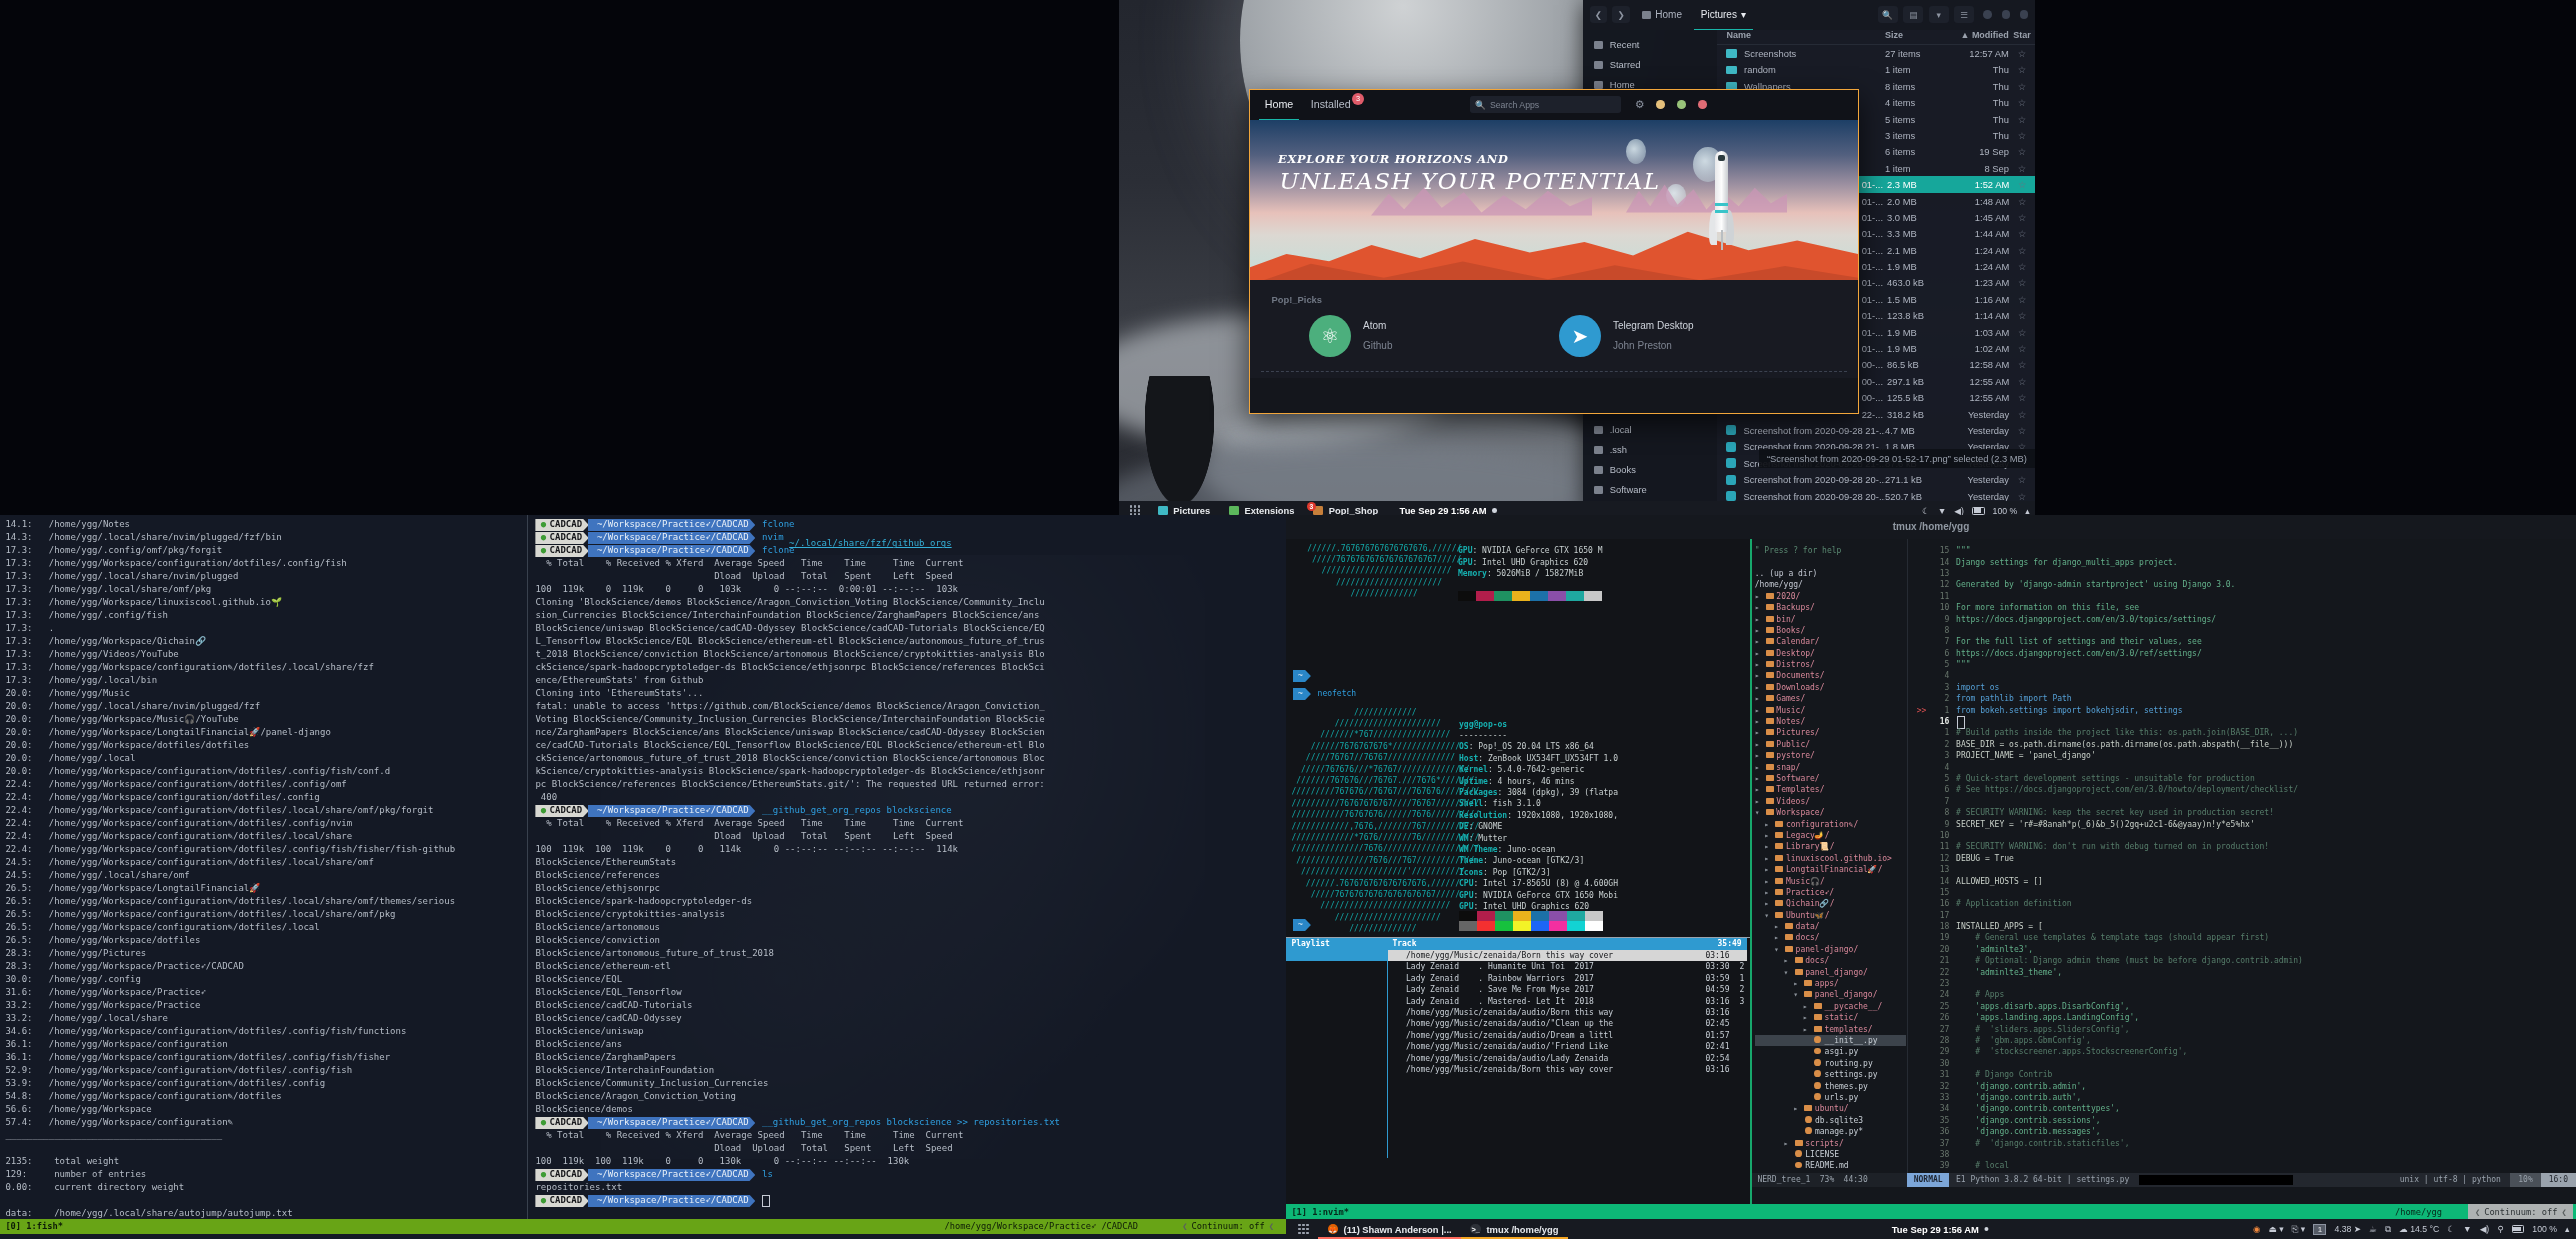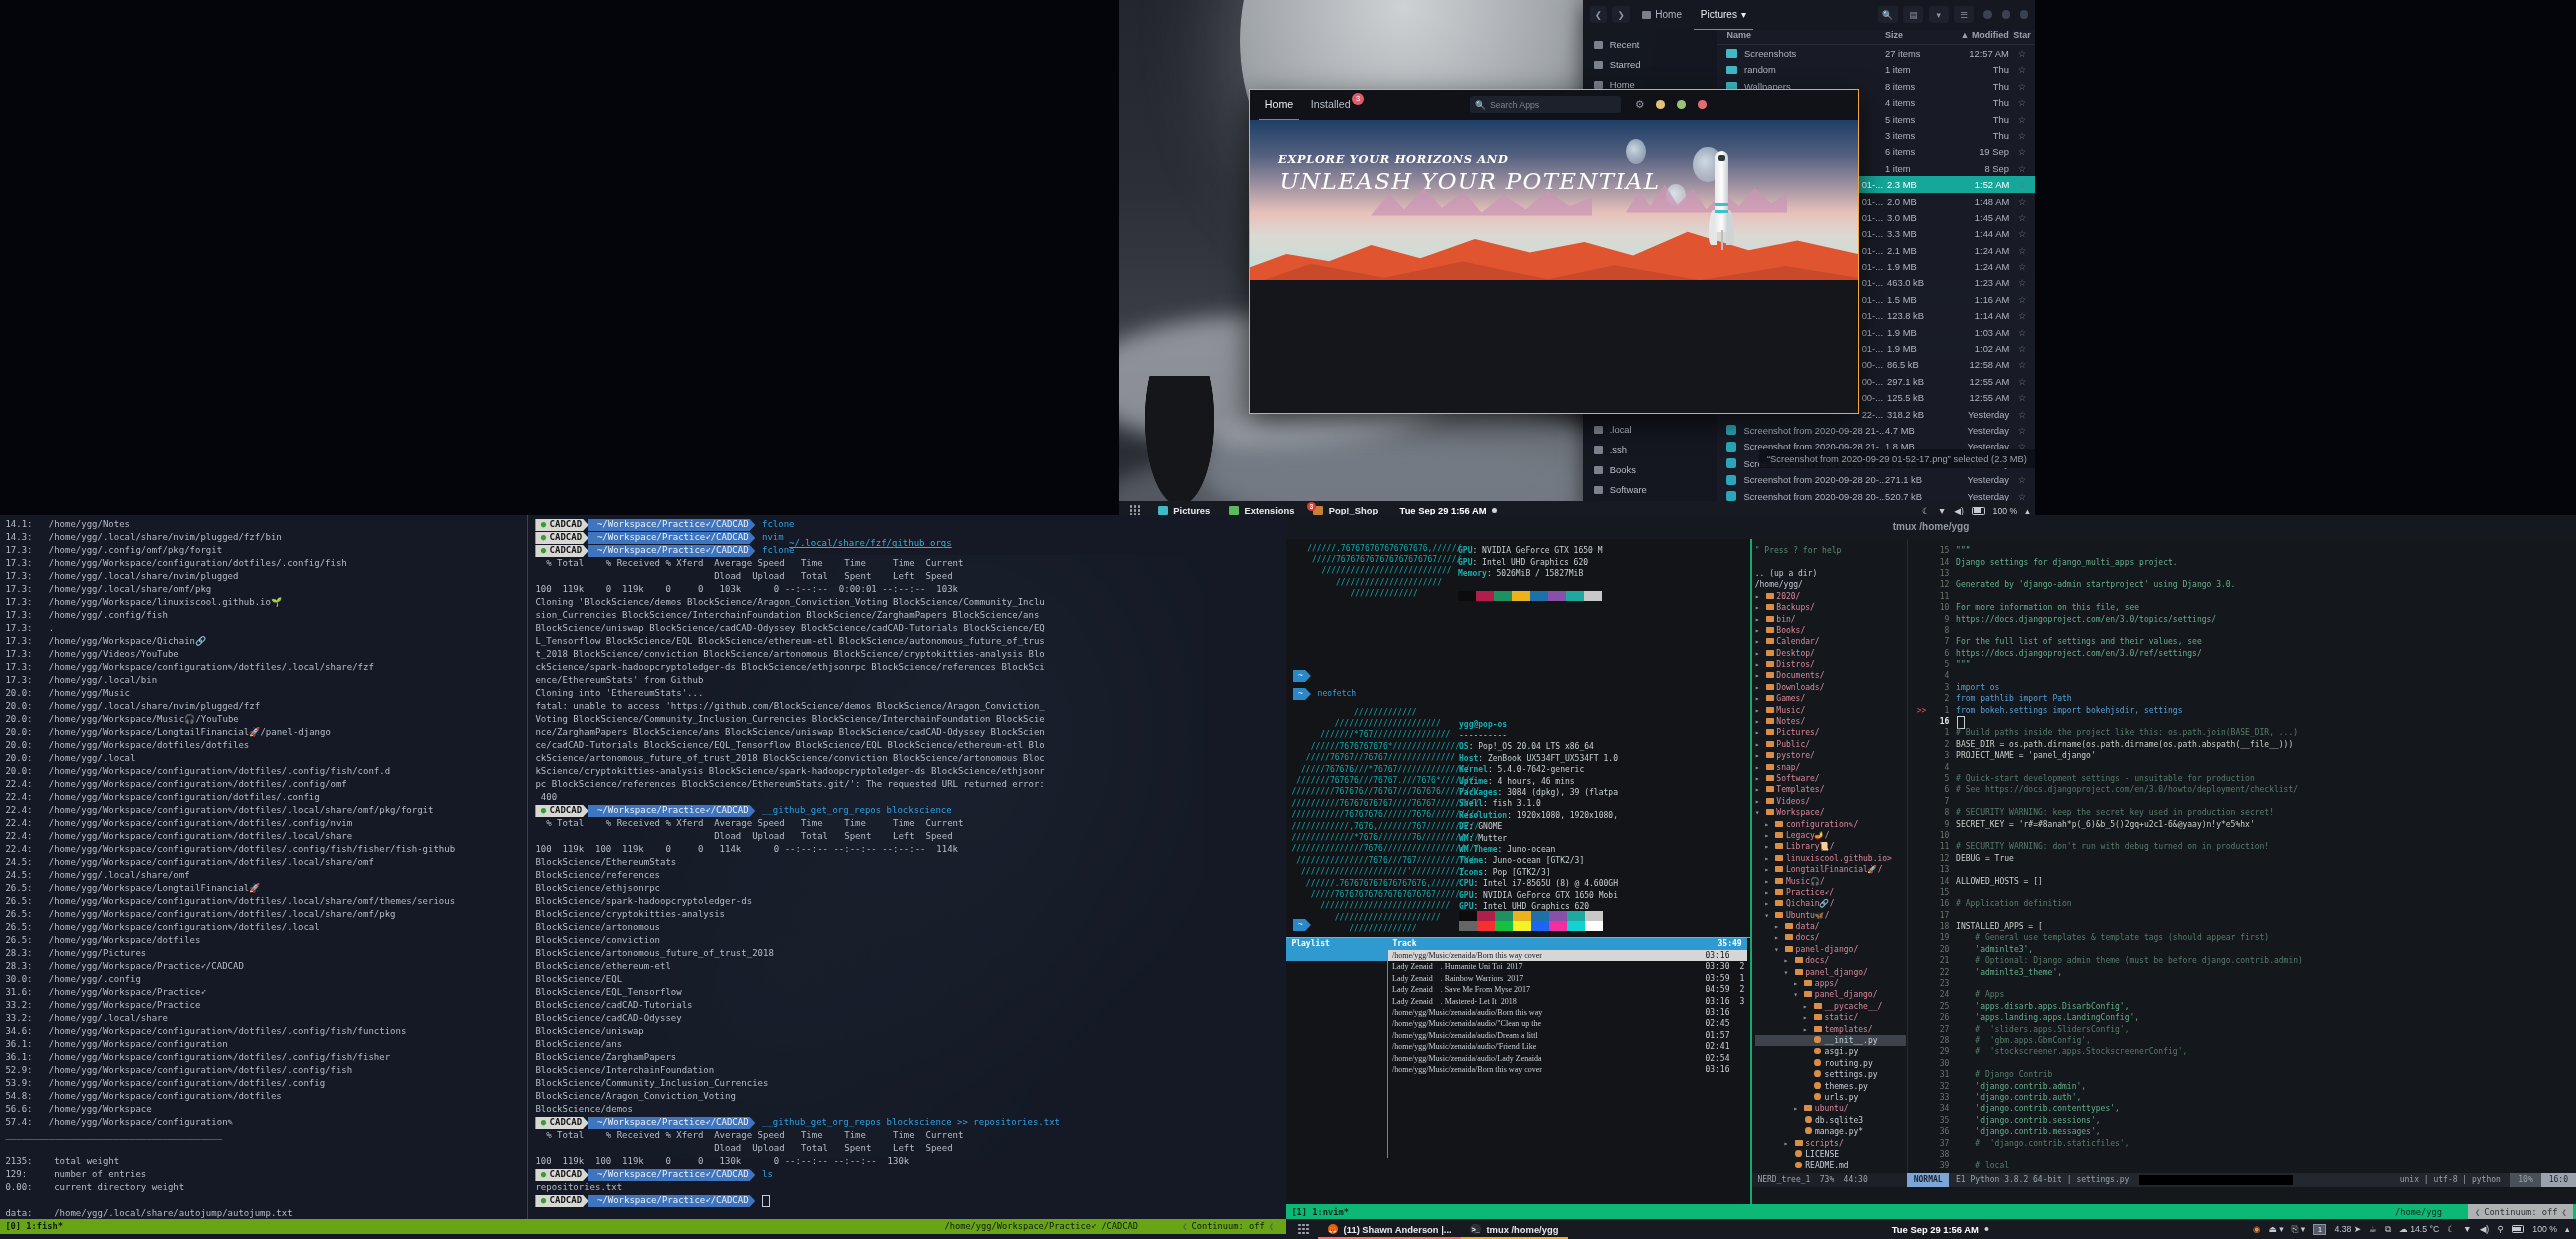--- a/index.html
+++ b/index.html
@@ -149,21 +149,21 @@
   .cmus{position:absolute;left:0;top:423px;width:461px;height:194px;font-size:8px;line-height:11.4px;}
   .cmus-h{display:flex;background:#2f9ad0;color:#fff;font-weight:bold;height:12px;align-items:center;}
   .cmus-h .h1{width:101px;padding-left:5.4px;}
   .cmus-h .h3{margin-left:auto;padding-right:5.4px;}
   .cmus-body{display:flex;}
   .cmus-pl{width:101px;}
   .pl-item{padding-left:5.4px;height:11.4px;color:#d4dae0;}
   .pl-item.sel{background:#2f9ad0;color:#fff;font-weight:bold;}
   .cmus-tracks{flex:1;border-left:0.7px solid #2f9ad0;min-height:208px;}
   .trk{display:flex;height:11.4px;color:#c9d0d7;}
-  .trk .tx{flex:1;padding-left:4px;overflow:hidden;white-space:pre;font-family:Liberation Serif, serif;}
+  .trk .tx{flex:1;padding-left:18px;overflow:hidden;white-space:pre;}
   .trk .du{width:29.5px;text-align:right;}
   .trk .ct{width:14.8px;text-align:right;padding-right:2.7px;}
   .trk.sel{background:#d6d6d6;color:#15161a;}
   .cmus-prog{height:10.7px;background:#2f9ad0;margin-top:52px;}
   .cmus-stat{height:12px;background:#c9c9c9;color:#24262a;display:flex;align-items:center;font-family:"DejaVu Sans Mono",monospace;}
   .cmus-stat .l{padding-left:5.4px;}
   .cmus-stat .r{margin-left:auto;padding-right:5.4px;}
   .br-vdiv{position:absolute;left:464px;top:23.5px;width:2px;height:665px;background:#17a86c;}
   .br-hdiv{position:absolute;left:0;top:422px;width:464px;height:1.3px;background:#9aa3ad;}
   
@@ -522,20 +522,38 @@
         <div class="mountain2"></div>
         <div class="rocket">
           <div class="rk-finl"></div>
             <div class="rk-finr"></div>
           <div class="rk-body"></div>
             <div class="rk-tip"></div>
           <div class="rk-stripe"></div>
             <div class="rk-stripe s2"></div>
           <div class="rk-leg"></div>
         </div>
+      </div>
+      <div class="picks">
+        <div class="picks-label">Pop!_Picks</div>
+        <div class="pick" style="left:59px">
+          <div class="icon" id="appico0" style="background: rgb(76, 175, 125);">⚛</div>
+          <div>
+              <div class="t1">Atom</div>
+              <div class="t2">Github</div>
+            </div>
+        </div>
+        <div class="pick" style="left:309px">
+          <div class="icon" id="appico1" style="background: rgb(47, 154, 208);">➤</div>
+          <div>
+              <div class="t1">Telegram Desktop</div>
+              <div class="t2">John Preston</div>
+            </div>
+        </div>
+        <div class="dashes"></div>
       </div>
     </div>
 
     <div class="panel top-panel">
       <div class="grid-ico">
           <i></i>
           <i></i>
           <i></i>
           <i></i>
           <i></i>

